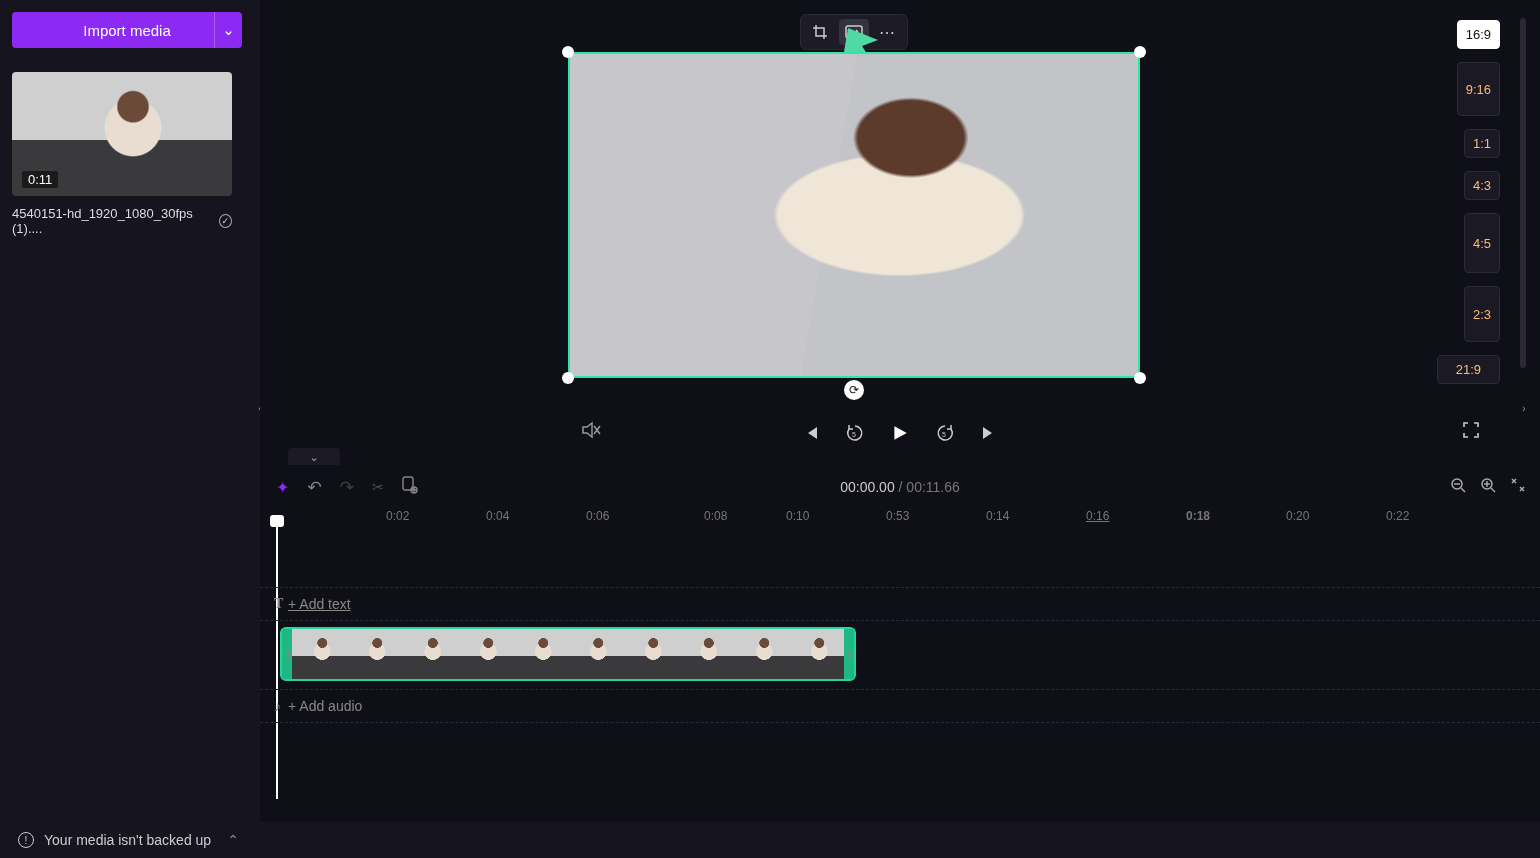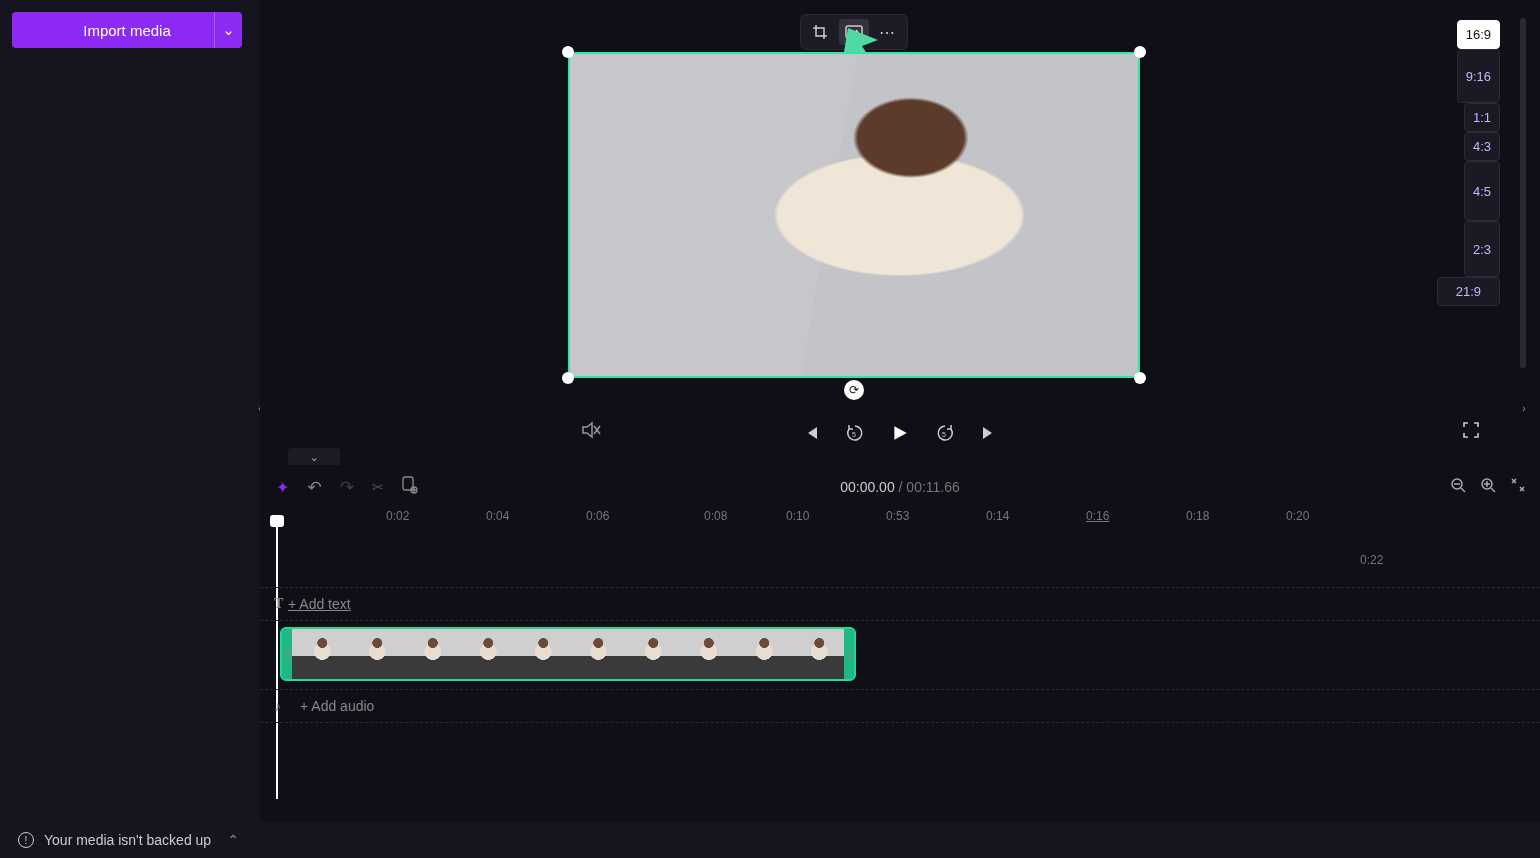--- a/index.html
+++ b/index.html
@@ -32,22 +32,22 @@
     .cursor-arrow { position:absolute; left:578px; top:28px; pointer-events:none; }
 
     
     .playback { position:absolute; left:0; right:0; bottom:12px; height:40px; display:flex; align-items:center; justify-content:center; gap:26px; color:#ccc;}
     .playback .pb-btn { cursor:pointer; display:flex; align-items:center; justify-content:center;}
     .play-btn svg{ width:18px; height:18px; }
     .mute-area { position:absolute; left:320px; bottom:22px; color:#999;}
     .fullscreen { position:absolute; right:60px; bottom:22px; color:#ccc;}
 
     
-    .aspect-col { position:absolute; right:40px; top:20px; display:flex; flex-direction:column; gap:0; align-items:flex-end;}
-    .aspect-btn { min-width:36px; padding:6px 8px; background:#1b1a24; border:1px solid #2b2a35; border-radius:4px; font-size:13px; color:#c4b5fd; text-align:center; cursor:pointer;}
+    .aspect-col { position:absolute; right:40px; top:20px; display:flex; flex-direction:column; gap:13px; align-items:flex-end;}
+    .aspect-btn { min-width:36px; padding:6px 8px; background:#1b1a24; border:1px solid #2b2a35; border-radius:4px; font-size:13px; color:#fdba74; text-align:center; cursor:pointer;}
     .aspect-btn.selected { background:#fff; color:#111; border-color:#fff;}
     .aspect-btn.wide { padding:6px 18px; }
     .collapse-right { position:absolute; right:6px; top:398px; width:20px; height:20px; display:flex; align-items:center; justify-content:center; color:#999; font-size:10px;}
     .scroll-indicator{ position:absolute; right:14px; top:18px; width:6px; height:350px; background:#2a2935; border-radius:3px;}
 
     
     .section-toggle { position:absolute; left:288px; top:448px; width:52px; height:18px; background:#1c1b25; border-radius:4px 4px 0 0; display:flex; align-items:center; justify-content:center; color:#aaa; font-size:11px;}
 
     
     .timeline { position:absolute; left:260px; top:465px; right:0; bottom:36px; background:#0f0f17; }
@@ -95,20 +95,31 @@
 </head>
 <body>
 
 <div class="left-panel">
   <div class="import-btn">
     <span>Import media</span>
     <span class="chev">
       <span>⌄</span>
     </span>
   </div>
+  <div class="media-thumb">
+    <div class="thumb-img fake-img">
+      <span class="dur">0:11</span>
+    </div>
+    <div class="thumb-name">
+      <span>4540151-hd_1920_1080_30fps (1)....</span>
+      <span class="check">
+          <span>✓</span>
+        </span>
+    </div>
+  </div>
   <div class="collapse-left">
     <span>‹</span>
   </div>
 </div>
 
 <div class="preview-area">
 
   <div class="canvas-toolbar">
     <div class="tb-btn">
       <svg width="16" height="16" viewBox="0 0 16 16" fill="none" stroke="#ccc" stroke-width="1.5">
@@ -248,23 +259,23 @@
 
   <div class="ruler" id="ruler">
       <span class="tick" style="left: 110px;">0:02</span>
       <span class="tick" style="left: 210px;">0:04</span>
       <span class="tick" style="left: 310px;">0:06</span>
       <span class="tick" style="left: 410px; margin-left: 18px;">0:08</span>
       <span class="tick" style="left: 510px;">0:10</span>
       <span class="tick" style="left: 610px;">0:53</span>
       <span class="tick" style="left: 710px;">0:14</span>
       <span class="tick" style="left: 810px; text-decoration: underline;">0:16</span>
-      <span class="tick" style="left: 910px;">0:18</span>
+      <span class="tick" style="left: 910px; font-weight: bold;">0:18</span>
       <span class="tick" style="left: 1010px;">0:20</span>
-      <span class="tick" style="left: 1084px; margin-top: 44px;">0:22</span>
+      <span class="tick" style="left: 1110px;">0:22</span>
     </div>
   <div class="playhead"></div>
 
   <div class="tracks">
     <div style="height:50px;"></div>
     <div class="track bordered">
       <span class="t-icon" style="font-family:serif;font-weight:bold;">T</span>
       <span style="text-decoration:underline;">+ Add text</span>
     </div>
     <div class="track video-track">
@@ -280,21 +291,21 @@
             <div class="frame fake-img"></div>
             <div class="frame fake-img"></div>
             <div class="frame fake-img"></div>
             <div class="frame fake-img"></div>
         </div>
         <div class="grip">||</div>
       </div>
     </div>
     <div class="track bordered">
       <span class="t-icon">♪</span>
-      <span style="margin-left:12px;">+ Add audio</span>
+      <span style="">+ Add audio</span>
     </div>
   </div>
 </div>
 
 <div class="footer">
   <span class="warn-icon">
       <span>!</span>
     </span>
   <span>Your media isn't backed up</span>
   <span style="margin-left:6px;color:#888;">⌃</span>

